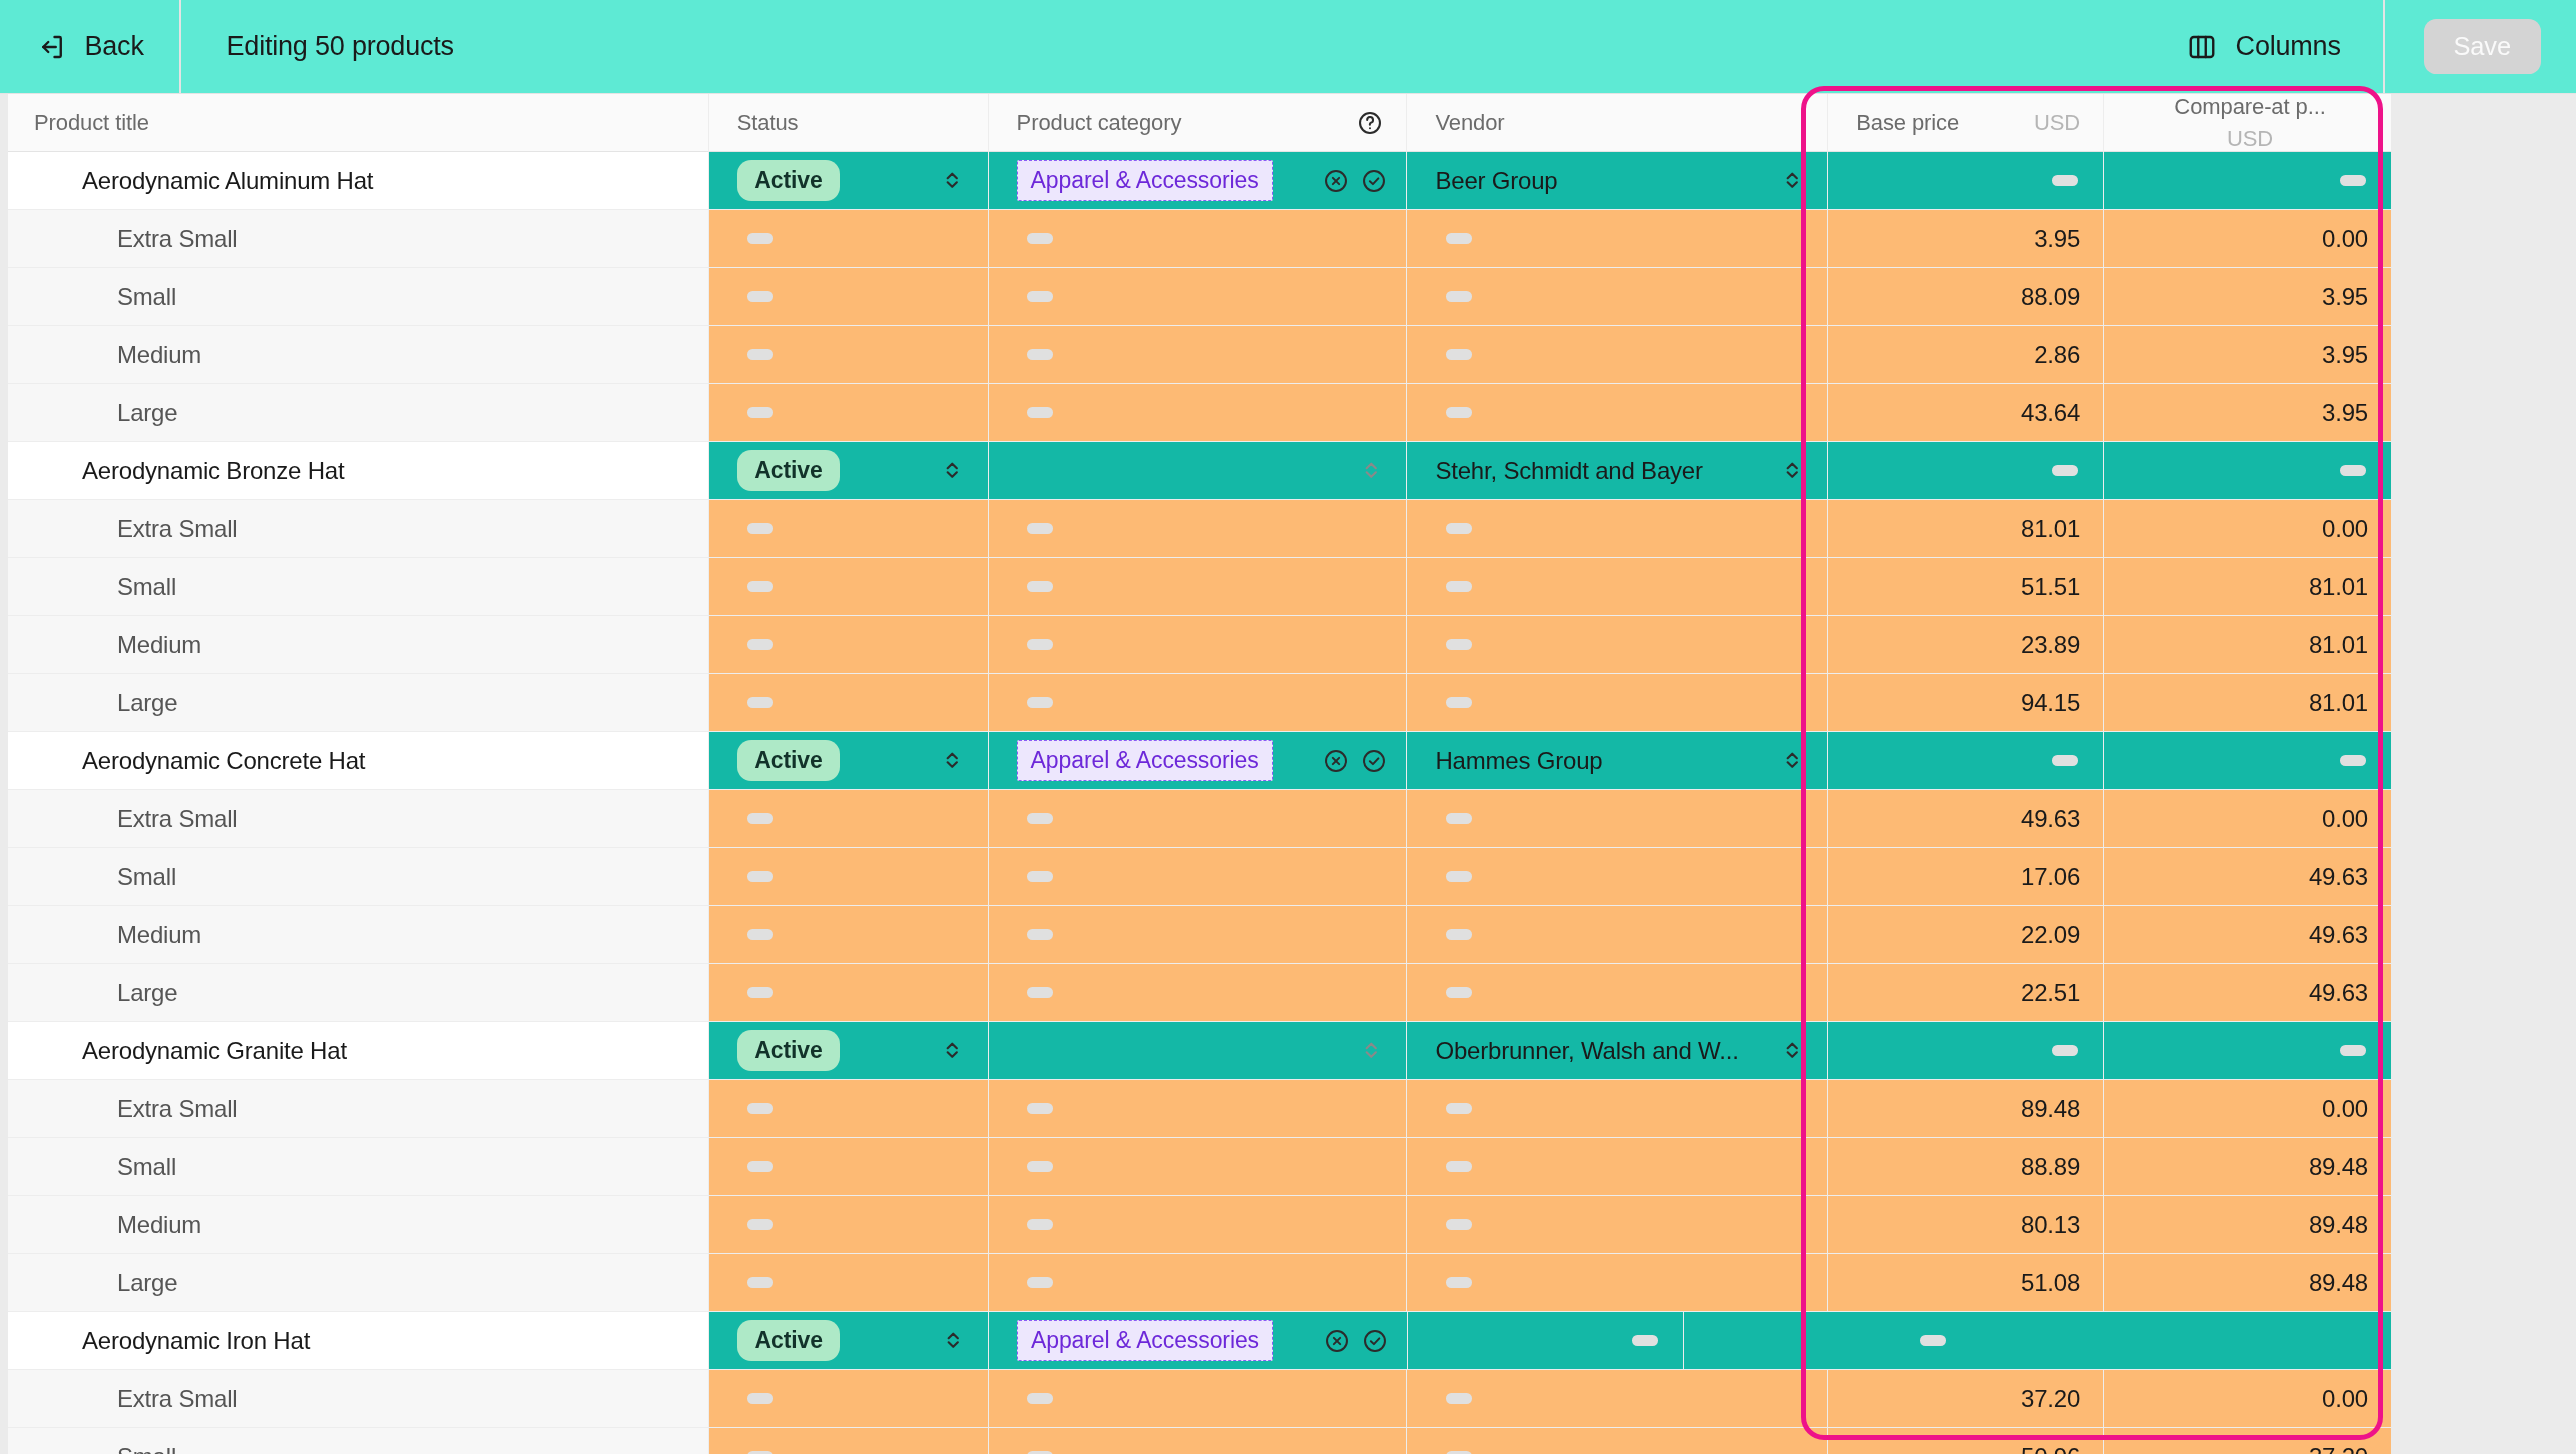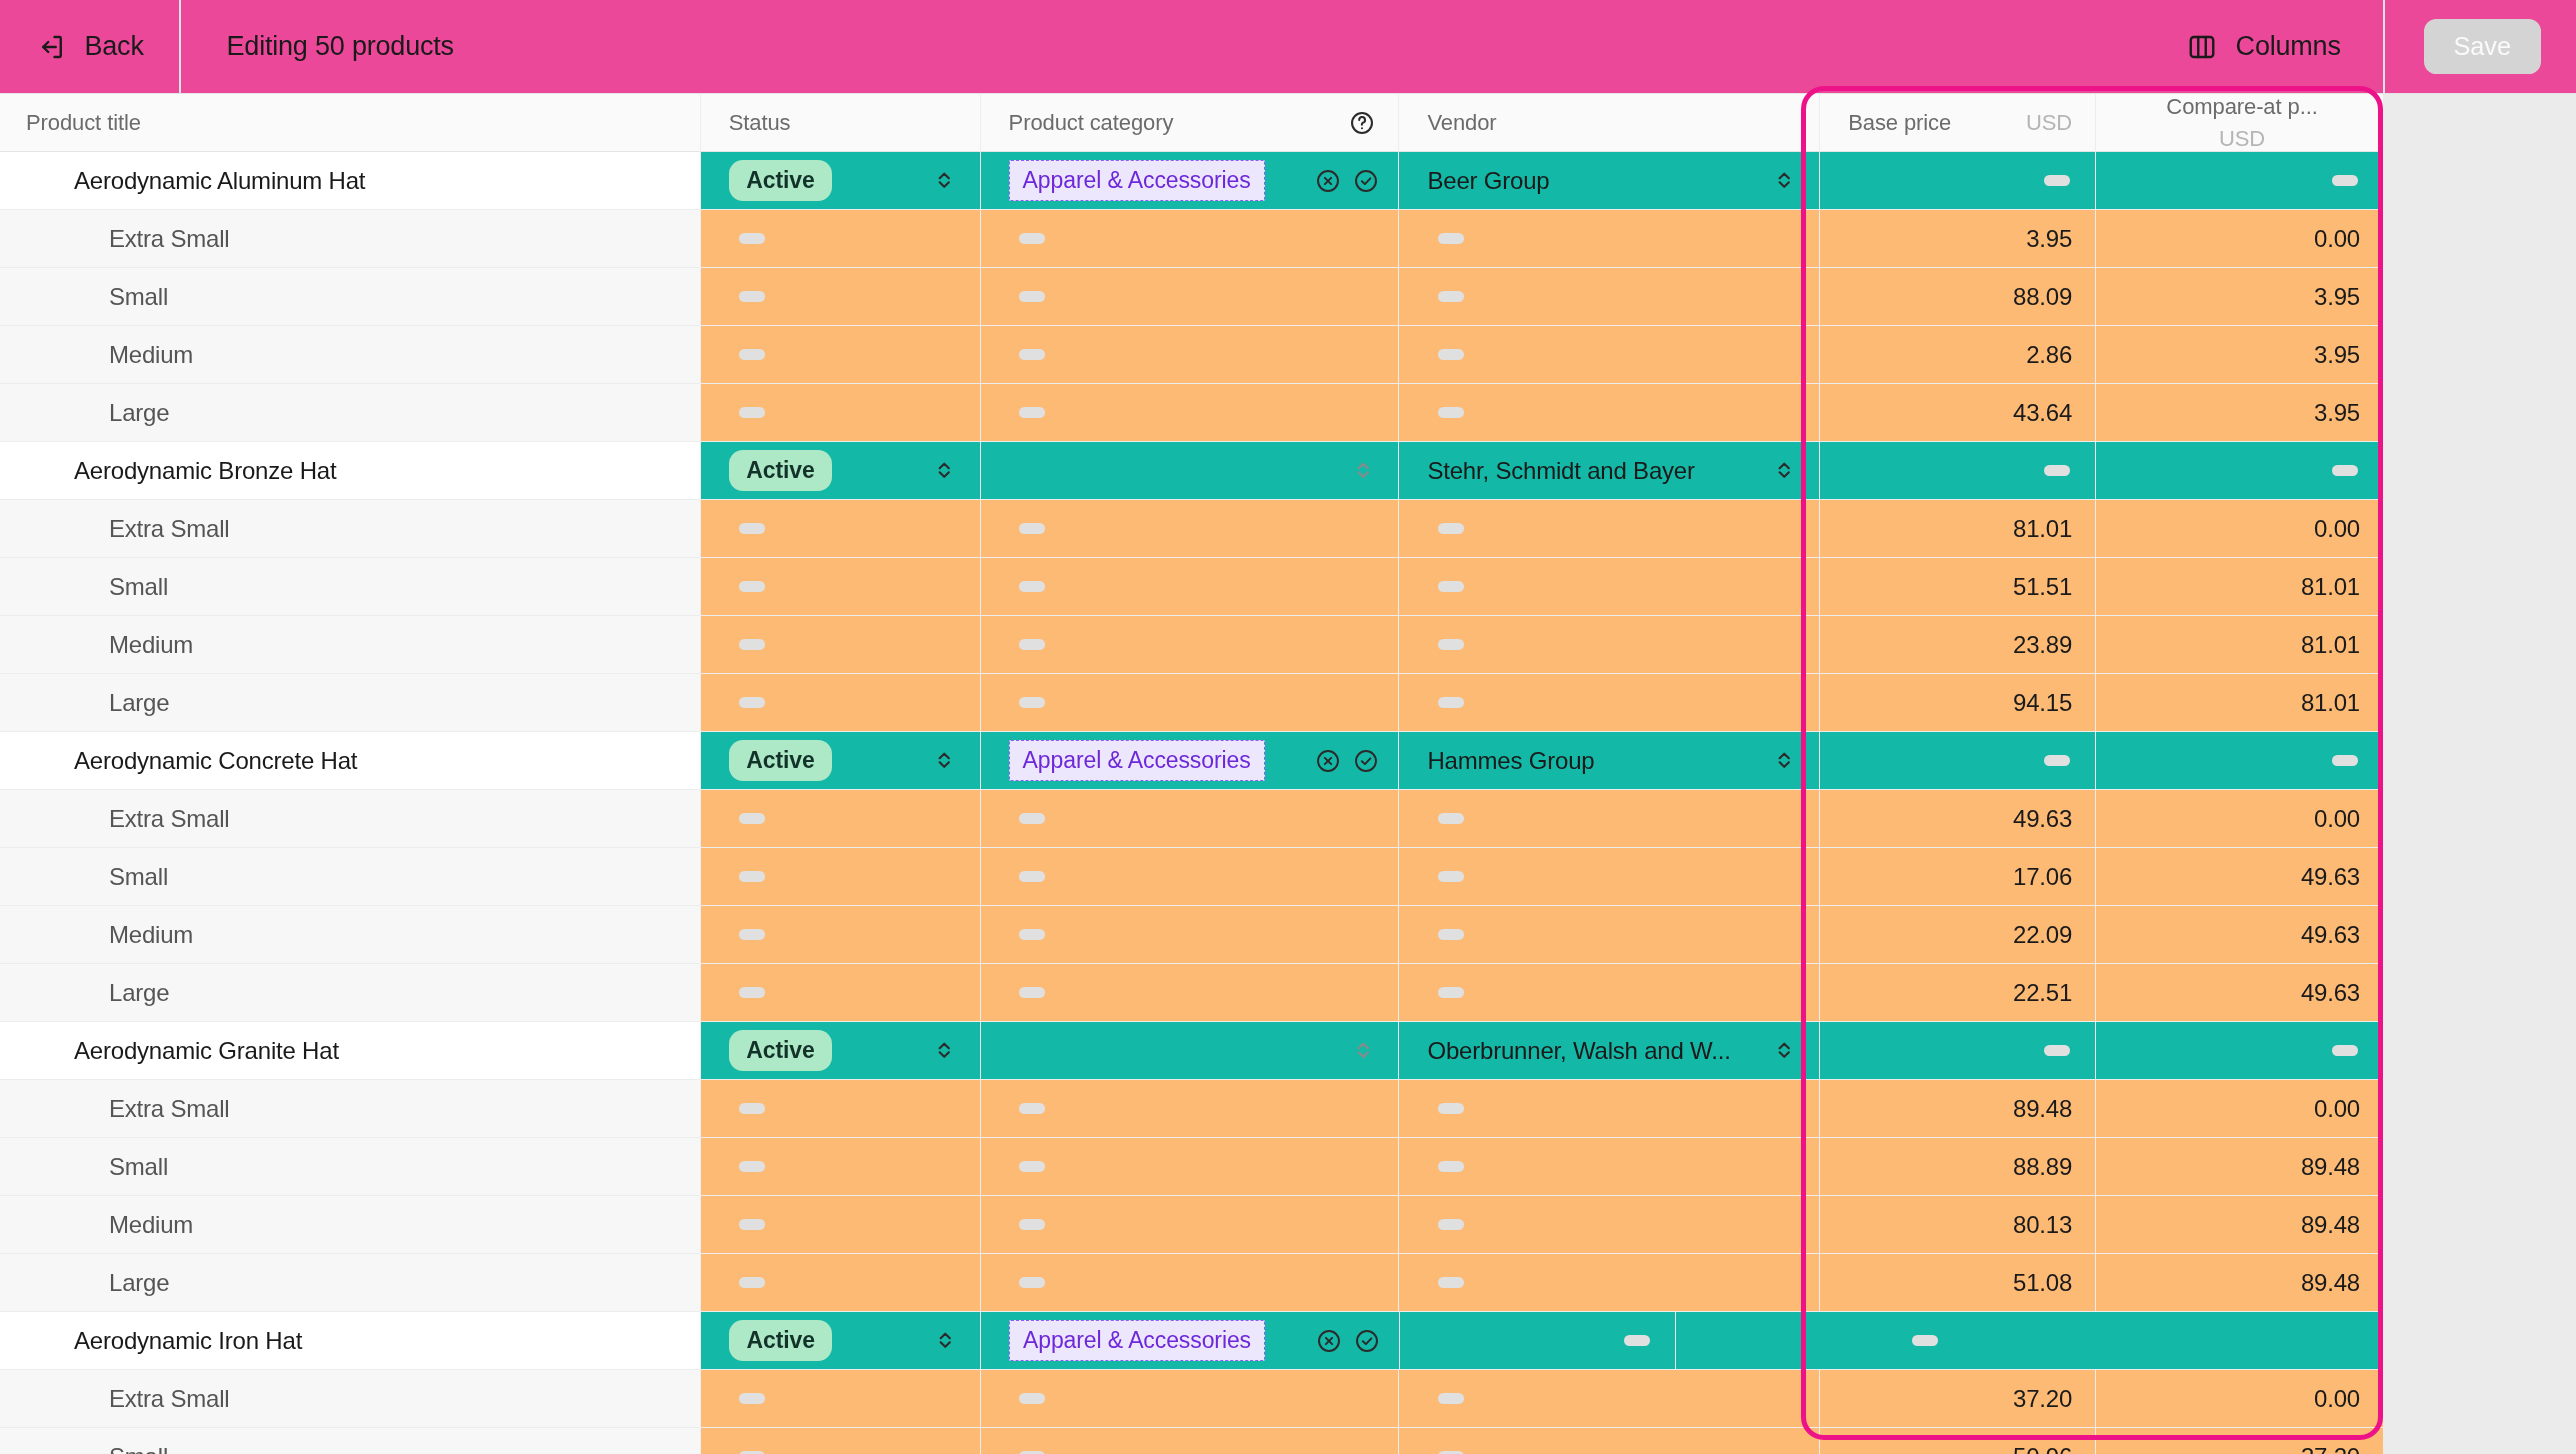--- a/index.html
+++ b/index.html
@@ -8,21 +8,21 @@
     background: #EBEBEB;
     font-family: "Liberation Sans", sans-serif;
     overflow: hidden;
   }
   .app { position: relative; width: 2576px; height: 1454px; }
 
   
   .topbar {
     position: absolute; top: 0; left: 0;
     width: 2576px; height: 94px;
-    background: #ec4899;
+    background: #5eead4;
     border-bottom: 1.8px solid #E4E4E4;
     display: flex; align-items: center;
   }
   .back-btn {
     display: flex; align-items: center; gap: 17.5px;
     height: 94px; padding: 0 35px 0 37px;
     cursor: pointer; background: transparent; border: none;
   }
   .back-label { font-size: 27px; color: #1A1A1A; letter-spacing: -0.2px; }
   .divider-v { width: 1.8px; height: 94px; background: #E4E4E4; }
@@ -42,21 +42,21 @@
   .save-wrap { display: flex; align-items: center; padding: 0 35px 0 39px; height: 94px; }
   .save-btn {
     background: #D4D4D4; color: #FAFAFA;
     border: none; border-radius: 12.3px;
     font-size: 25.4px; font-family: "Liberation Sans", sans-serif;
     padding: 13px 30px; cursor: default; letter-spacing: -0.1px;
   }
 
   
   .table-wrap {
-    position: absolute; top: 94px; left: 0;
+    position: absolute; top: 94px; left: 8px;
     width: 2383px; height: 1361px;
     background: #FFFFFF; overflow: hidden;
   }
   .thead {
     display: flex; height: 58px;
     background: #FAFAFA;
     border-bottom: 1.8px solid #E4E4E4;
   }
   .th {
     display: flex; align-items: center;

